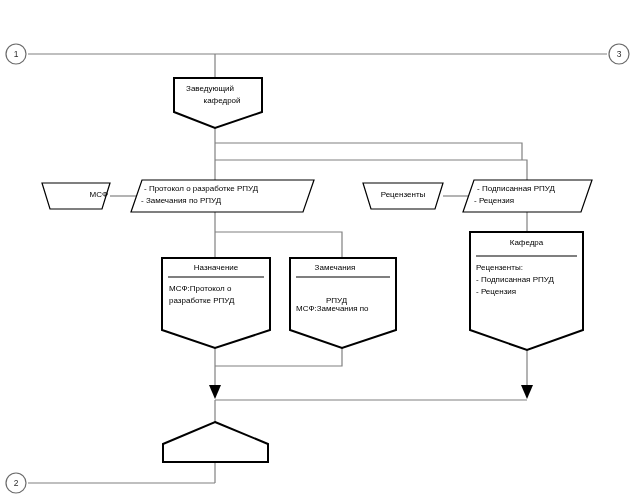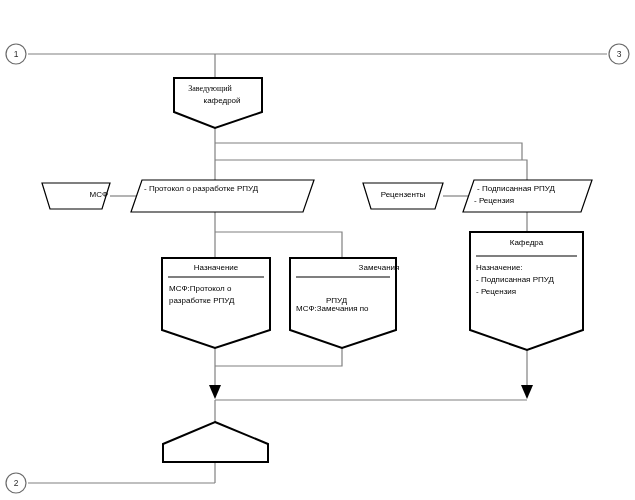--- a/index.html
+++ b/index.html
@@ -131,40 +131,41 @@
 
     <circle class="conn-circle" cx="16" cy="54" r="10"></circle>
     <circle class="conn-circle" cx="619" cy="54" r="10"></circle>
     <circle class="conn-circle" cx="16" cy="483" r="10"></circle>
   </svg>
 
   <div class="circ-num" style="left:6px; top:50px; width:20px;">1</div>
   <div class="circ-num" style="left:609px; top:50px; width:20px;">3</div>
   <div class="circ-num" style="left:6px; top:479px; width:20px;">2</div>
 
-  <div class="lbl lbl-c" style="left:174px; top:84px; width:72px;font-family:Liberation Serif, serif;">Заведующий</div>
+  <div class="lbl lbl-c" style="left:174px; top:84px; width:72px;">Заведующий</div>
   <div class="lbl lbl-c" style="left:178px; top:96px; width:88px;">кафедрой</div>
 
   <div class="lbl lbl-c" style="left:44px; top:190px; width:64px;text-align:right;">МСФ</div>
 
   <div class="lbl lbl-c" style="left:365px; top:190px; width:76px;">Рецензенты</div>
 
   <div class="lbl lbl-l" style="left:144px; top:184px; width:170px;">- Протокол о разработке РПУД</div>
+  <div class="lbl lbl-l" style="left:141px; top:196px; width:170px;">- Замечания по РПУД</div>
 
   <div class="lbl lbl-l" style="left:477px; top:184px; width:120px;">- Подписанная РПУД</div>
   <div class="lbl lbl-l" style="left:474px; top:196px; width:120px;">- Рецензия</div>
 
   <div class="lbl lbl-c" style="left:162px; top:263px; width:108px;">Назначение</div>
   <div class="lbl lbl-l" style="left:169px; top:284px; width:100px;">МСФ:Протокол о</div>
   <div class="lbl lbl-l" style="left:169px; top:296px; width:100px;">разработке РПУД</div>
 
-  <div class="lbl lbl-c" style="left:290px; top:263px; width:90px;padding-left:44px;">Замечания</div>
+  <div class="lbl lbl-c" style="left:290px; top:263px; width:90px;">Замечания</div>
   <div class="lbl lbl-l" style="left:296px; top:284px; width:100px;margin-top:20px;">МСФ:Замечания по</div>
   <div class="lbl lbl-l" style="left:296px; top:296px; width:100px;padding-left:30px;">РПУД</div>
 
   <div class="lbl lbl-c" style="left:470px; top:238px; width:113px;">Кафедра</div>
-  <div class="lbl lbl-l" style="left:476px; top:263px; width:105px;">Назначение:</div>
+  <div class="lbl lbl-l" style="left:476px; top:263px; width:105px;">Рецензенты:</div>
   <div class="lbl lbl-l" style="left:476px; top:275px; width:105px;">- Подписанная РПУД</div>
   <div class="lbl lbl-l" style="left:476px; top:287px; width:105px;">- Рецензия</div>
 
   <div class="lbl lbl-c" style="left:163px; top:444px; width:105px;"></div>
 
 </div>
 
 </body></html>

